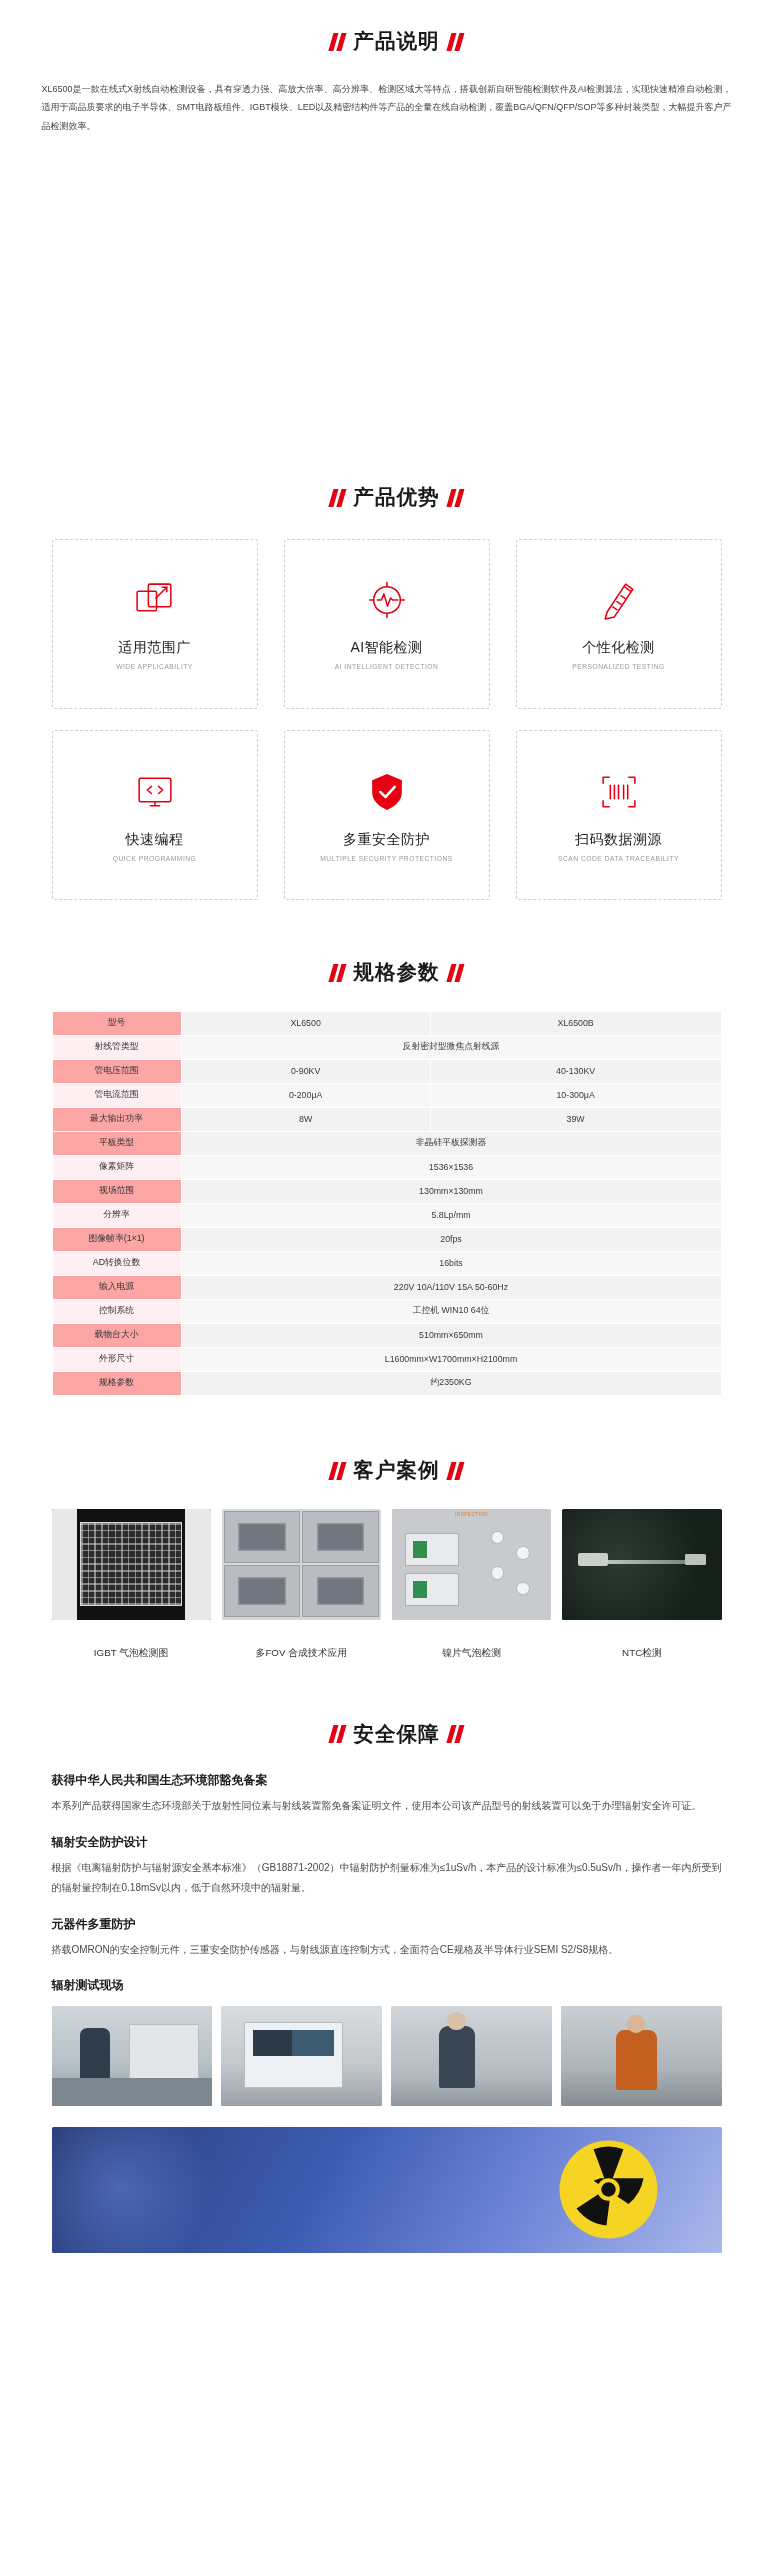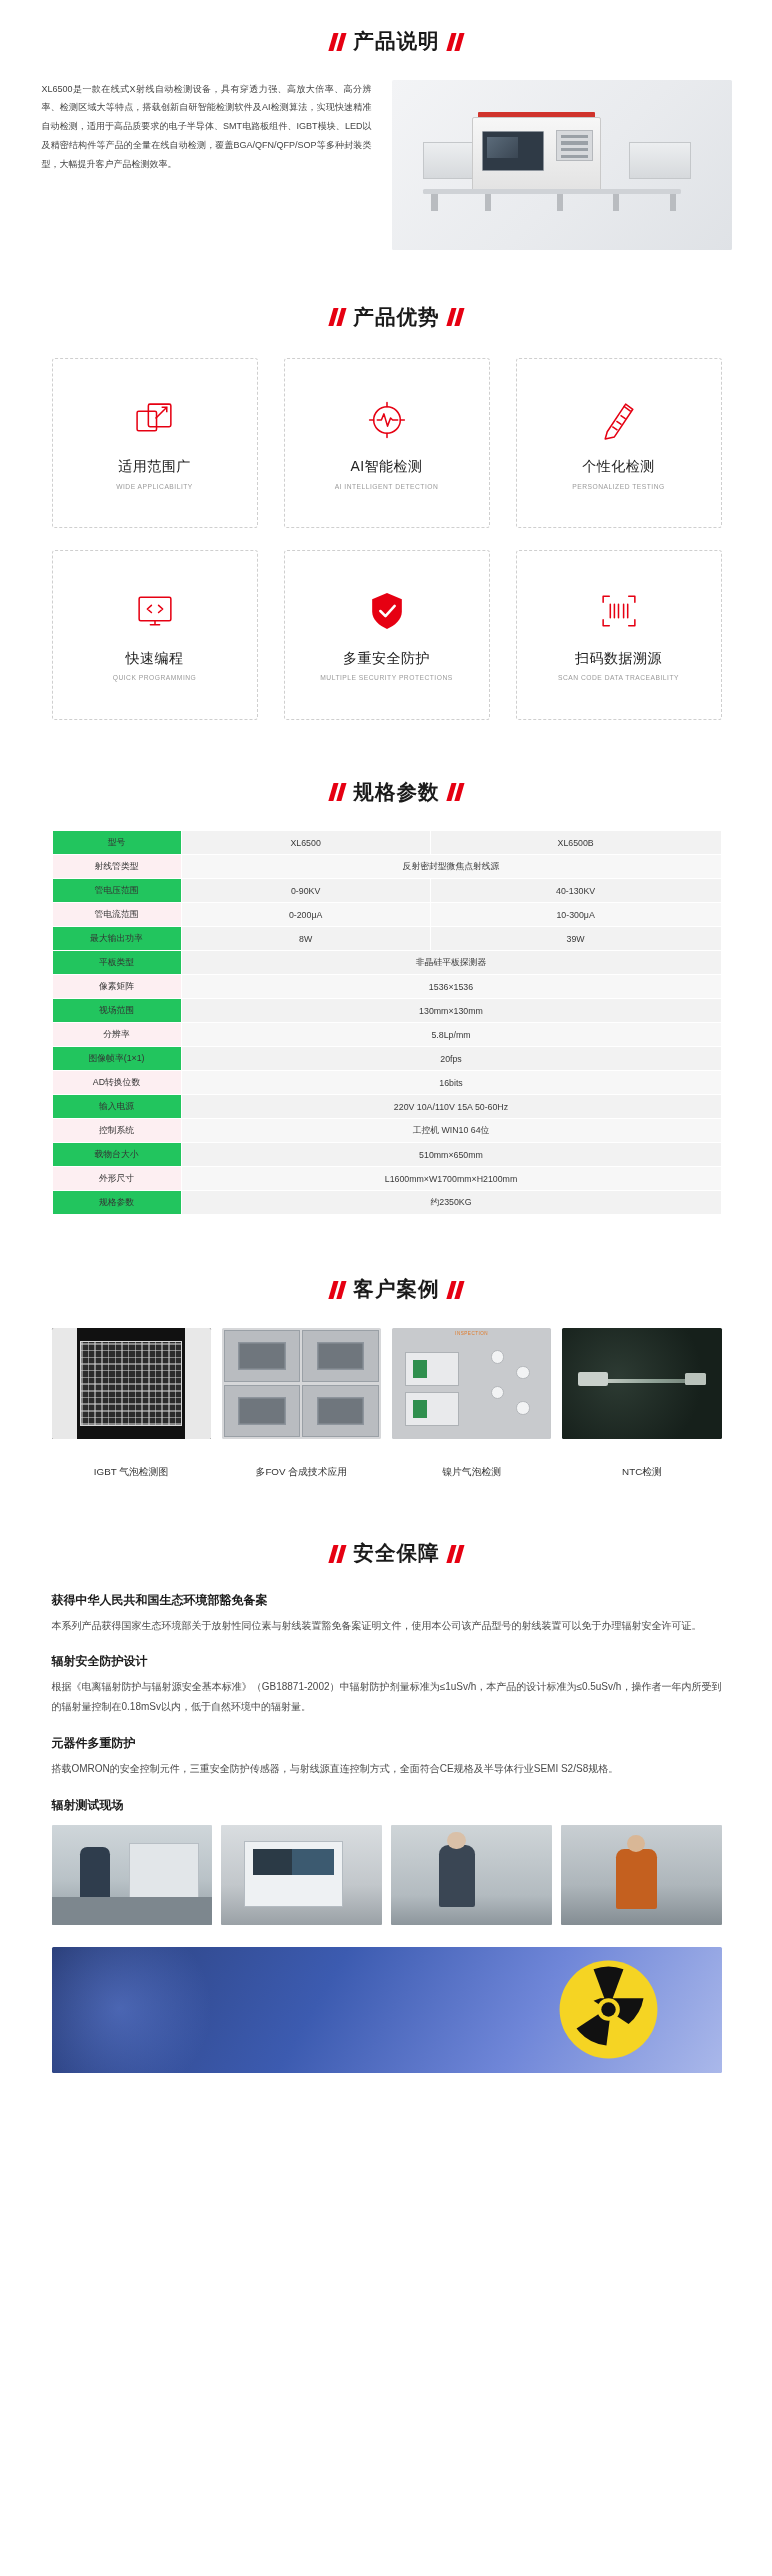--- a/index.html
+++ b/index.html
@@ -37,20 +37,21 @@
   }
 
   
   .sec-desc { padding-top: 31px; }
   .desc-body {
     display: flex;
     gap: 20.6px;
     width: 690px;
     margin: 28px auto 0;
     align-items: flex-start;
+    flex-direction: column;
   }
   .desc-text {
     flex: 0 0 330px;
     font-size: 9px;
     line-height: 2.1;
     color: #444;
     text-align: justify;
   }
   .desc-image {
     flex: 1;
@@ -129,21 +130,21 @@
   .spec-wrap { width: 670px; margin: 28px auto 0; }
   table.spec { width: 100%; border-collapse: collapse; font-size: 8.8px; }
   table.spec td {
     height: 24px;
     text-align: center;
     color: #3a3a3a;
     border: 0.5px solid #ffffff;
   }
   table.spec td.lbl {
     width: 129px;
-    background: #22c55e;
+    background: #fca5a5;
     color: #333;
   }
   table.spec td.val { background: #f2f2f2; }
   table.spec tr.alt td.lbl { background: #fdeff2; }
   table.spec tr.alt td.val { background: #f7f7f7; }
 
   
   .sec-case { padding-top: 64px; }
   .case-grid {
     width: 670px; margin: 28px auto 0;

